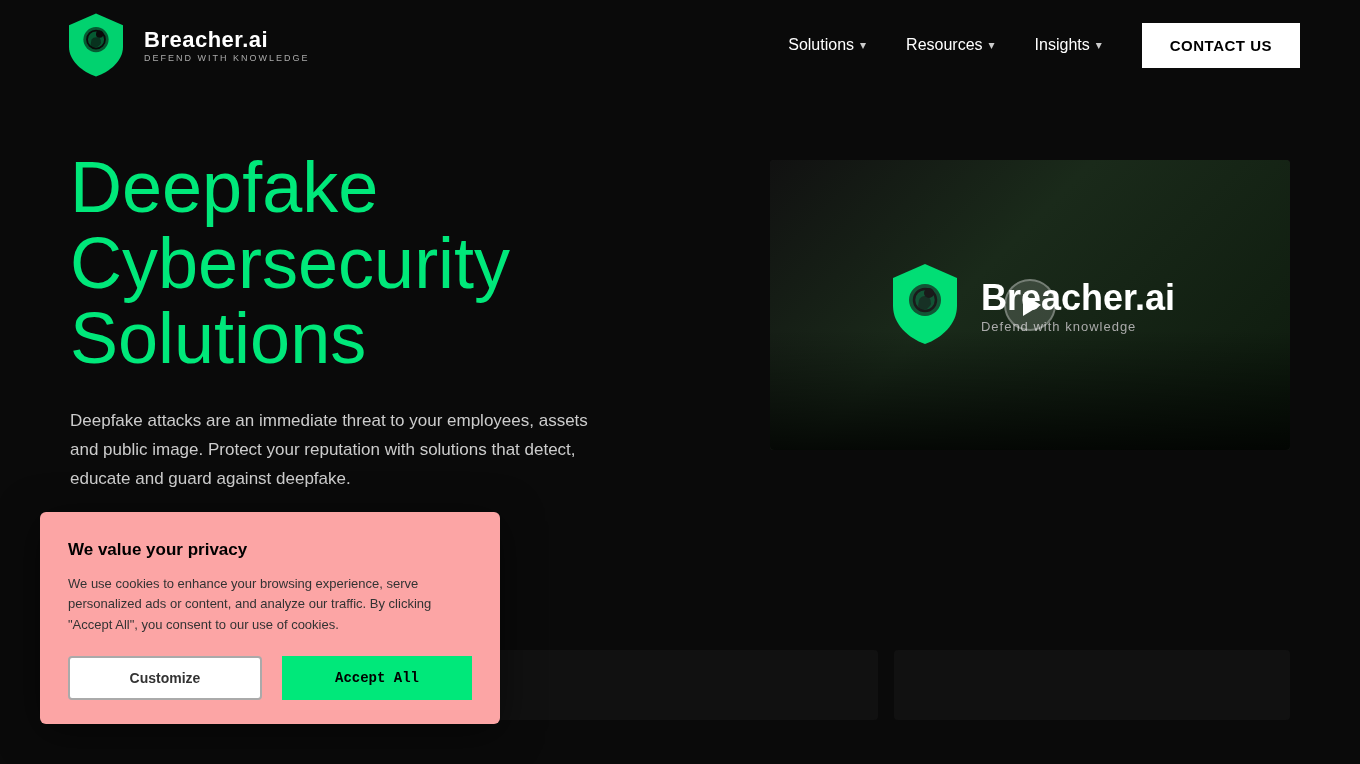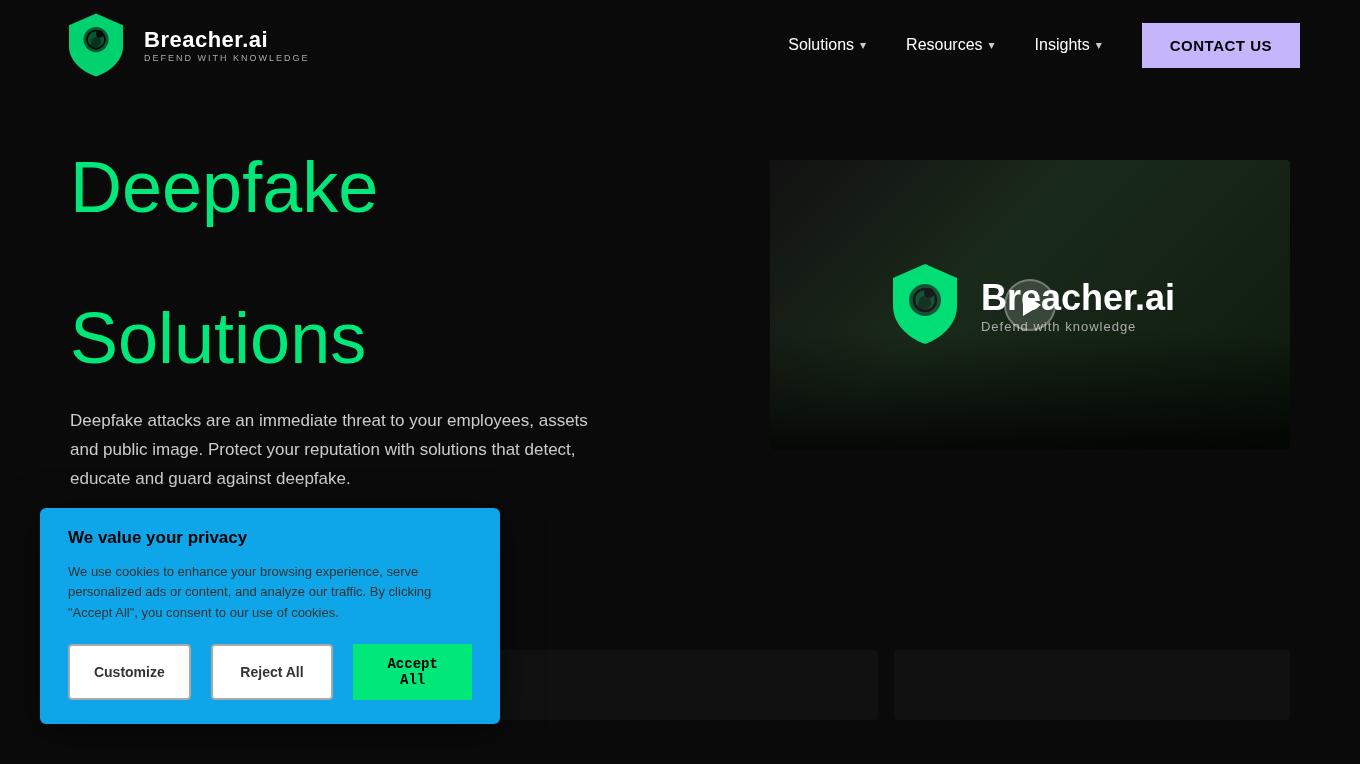--- a/index.html
+++ b/index.html
@@ -70,21 +70,21 @@
       cursor: pointer;
       text-decoration: none;
     }
 
     .nav-item .chevron {
       font-size: 12px;
       color: #ccc;
     }
 
     .contact-btn {
-      background: #c4b5fd;
+      background: #ffffff;
       color: #000000;
       font-size: 15px;
       font-weight: 700;
       padding: 14px 28px;
       border: none;
       cursor: pointer;
       letter-spacing: 0.5px;
       text-transform: uppercase;
     }
 
@@ -214,24 +214,24 @@
       background: #111;
       border-radius: 4px;
     }
 
     
     .cookie-banner {
       position: fixed;
       bottom: 40px;
       left: 40px;
       width: 460px;
-      background: #0ea5e9;
+      background: #fca5a5;
       color: #000000;
       border-radius: 6px;
-      padding: 20px 28px 24px 28px;
+      padding: 28px 28px 24px 28px;
       z-index: 1000;
       box-shadow: 0 8px 40px rgba(0,0,0,0.5);
     }
 
     .cookie-title {
       font-size: 17px;
       font-weight: 700;
       color: #000;
       margin-bottom: 14px;
     }
@@ -318,21 +318,21 @@
       <span class="chevron">▾</span>
     </a>
     <button class="contact-btn">CONTACT US</button>
   </div>
 </nav>
 
 <section class="hero">
   <div class="hero-left">
     <h1 class="hero-title">
       <span>Deepfake</span><br>
-      <br>
+      <span>Cybersecurity</span><br>
       <span>Solutions</span>
     </h1>
     <p class="hero-description">Deepfake attacks are an immediate threat to your employees, assets and public image. Protect your reputation with solutions that detect, educate and guard against deepfake.</p>
   </div>
 
   <div class="hero-right">
     <div class="video-bg"></div>
     <div class="video-city-overlay"></div>
 
     <div class="video-logo-area">
@@ -360,16 +360,15 @@
   <div class="card-placeholder"></div>
   <div class="card-placeholder"></div>
   <div class="card-placeholder"></div>
 </div>
 
 <div class="cookie-banner">
   <div class="cookie-title">We value your privacy</div>
   <div class="cookie-text">We use cookies to enhance your browsing experience, serve personalized ads or content, and analyze our traffic. By clicking "Accept All", you consent to our use of cookies.</div>
   <div class="cookie-buttons">
     <button class="btn-customize">Customize</button>
-    <button class="btn-reject">Reject All</button>
     <button class="btn-accept">Accept All</button>
   </div>
 </div>
 
 </body></html>

